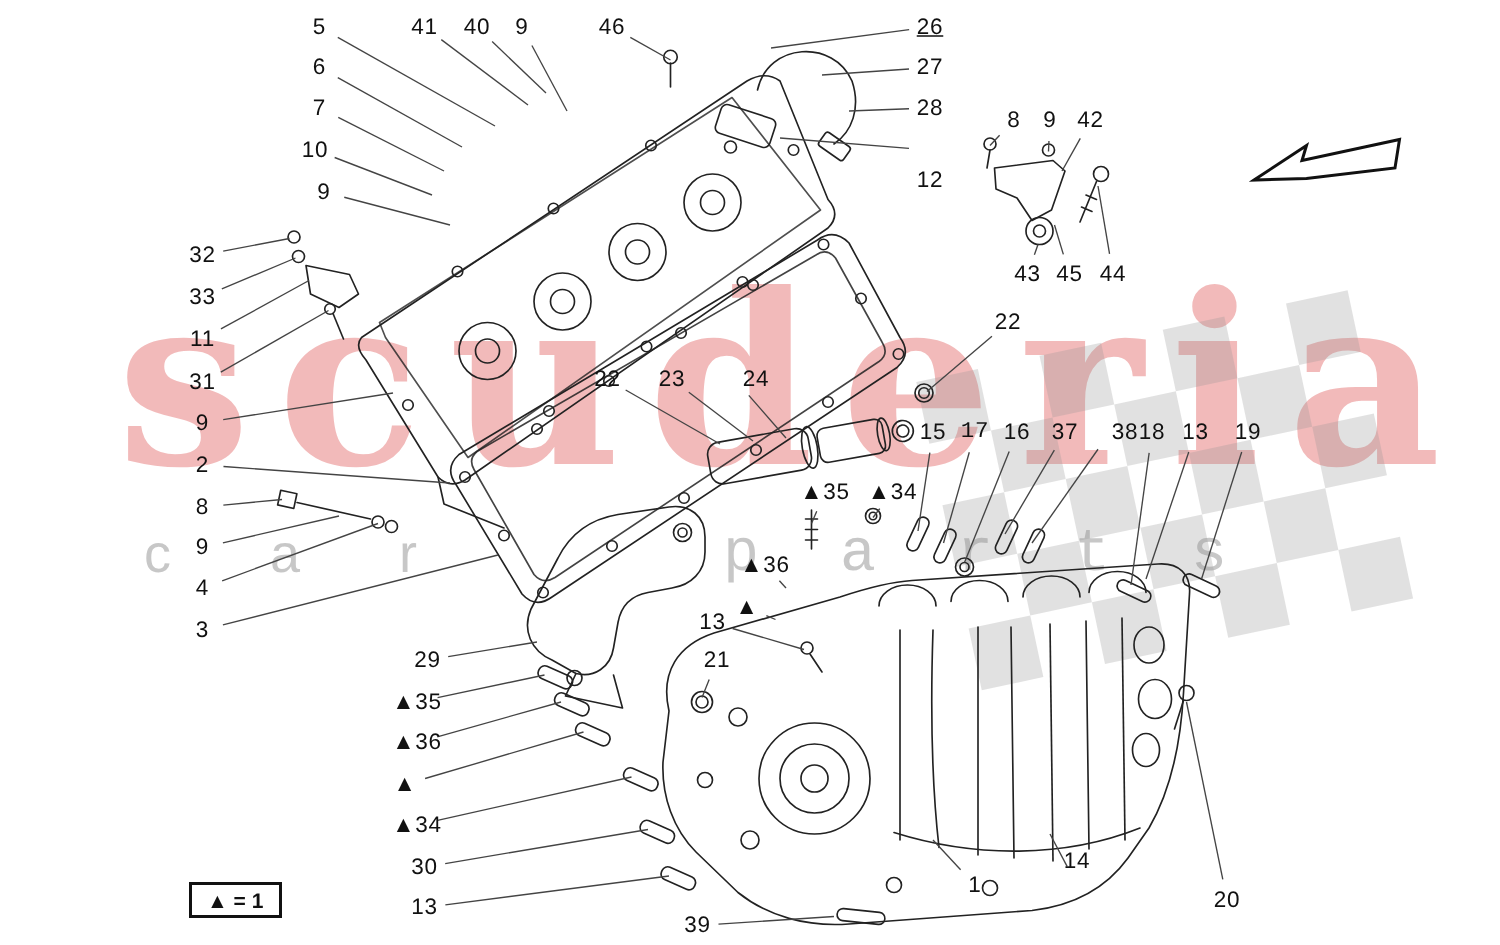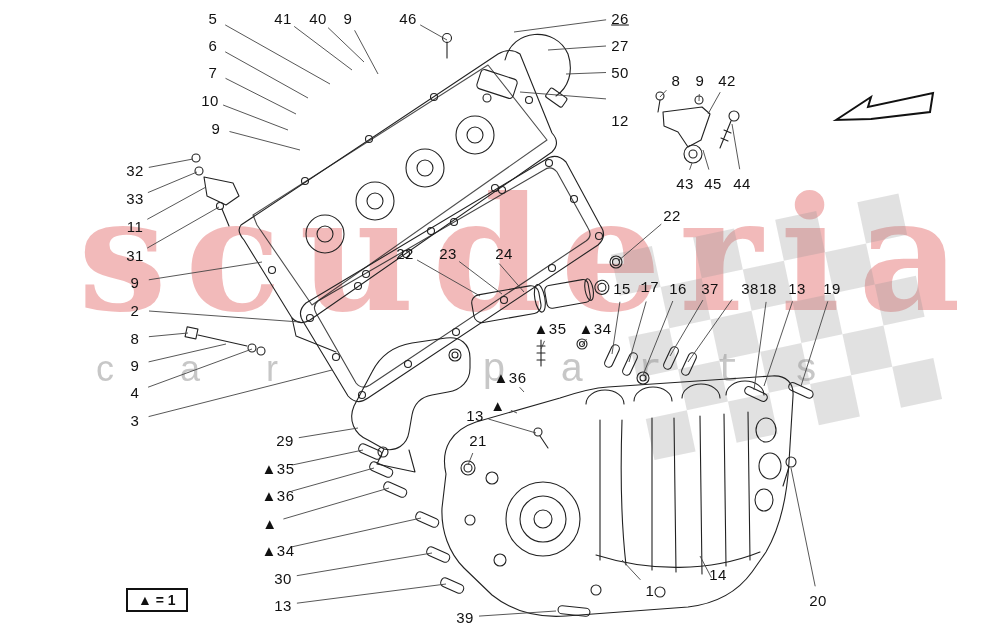--- a/index.html
+++ b/index.html
@@ -309,21 +309,21 @@
 </svg>
 
 <div id="callout-layer">
     <div class="callout" style="left: 213px; top: 18px;">5</div>
     <div class="callout" style="left: 283px; top: 18px;">41</div>
     <div class="callout" style="left: 318px; top: 18px;">40</div>
     <div class="callout" style="left: 348px; top: 18px;">9</div>
     <div class="callout" style="left: 408px; top: 18px;">46</div>
     <div class="callout" style="left: 620px; top: 18px; text-decoration: underline;">26</div>
     <div class="callout" style="left: 620px; top: 45px;">27</div>
-    <div class="callout" style="left: 620px; top: 72px;">50</div>
+    <div class="callout" style="left: 620px; top: 72px;">28</div>
     <div class="callout" style="left: 620px; top: 100px; margin-top: 20px;">12</div>
     <div class="callout" style="left: 213px; top: 45px;">6</div>
     <div class="callout" style="left: 213px; top: 72px;">7</div>
     <div class="callout" style="left: 210px; top: 100px;">10</div>
     <div class="callout" style="left: 216px; top: 128px;">9</div>
     <div class="callout" style="left: 676px; top: 80px;">8</div>
     <div class="callout" style="left: 700px; top: 80px;">9</div>
     <div class="callout" style="left: 727px; top: 80px;">42</div>
     <div class="callout" style="left: 685px; top: 183px;">43</div>
     <div class="callout" style="left: 713px; top: 183px;">45</div>

